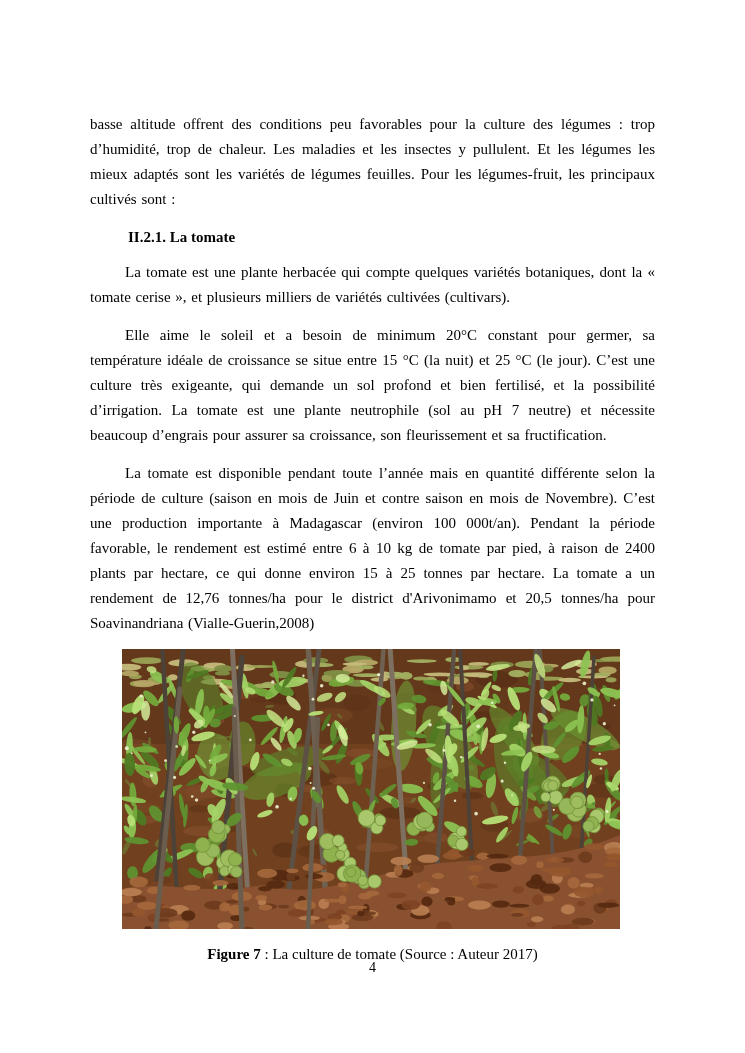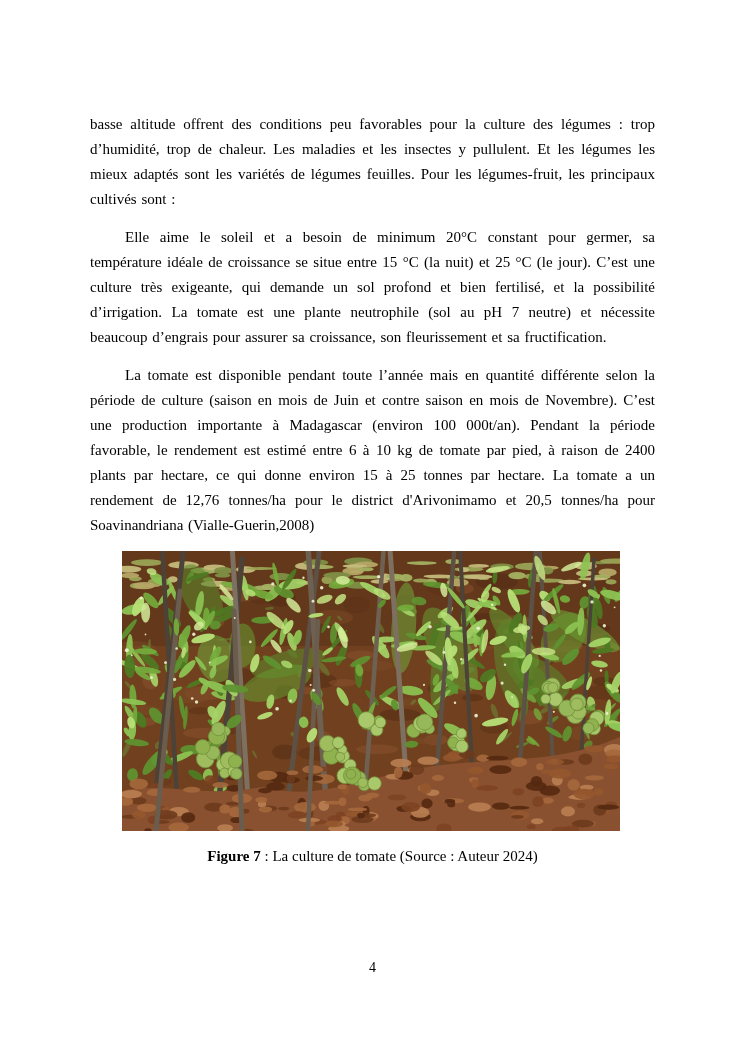--- a/index.html
+++ b/index.html
@@ -63,21 +63,23 @@
   }
 </style>
 </head>
 <body>
 
 <div class="page">
   <div class="text-block">
 
     <p class="para no-indent">basse altitude offrent des conditions peu favorables pour la culture des légumes : trop d’humidité, trop de chaleur. Les maladies et les insectes y pullulent. Et les légumes les mieux adaptés sont les variétés de légumes feuilles. Pour les légumes-fruit, les principaux cultivés sont :</p>
 
-
+    <h3 class="heading">II.2.1. La tomate</h3>
+
+    <p class="para">La tomate est une plante herbacée qui compte quelques variétés botaniques, dont la « tomate cerise », et plusieurs milliers de variétés cultivées (cultivars).</p>
 
     <p class="para">Elle aime le soleil et a besoin de minimum 20°C constant pour germer, sa température idéale de croissance se situe entre 15 °C (la nuit) et 25 °C (le jour). C’est une culture très exigeante, qui demande un sol profond et bien fertilisé, et la possibilité d’irrigation. La tomate est une plante neutrophile (sol au pH 7 neutre) et nécessite beaucoup d’engrais pour assurer sa croissance, son fleurissement et sa fructification.</p>
 
     <p class="para">La tomate est disponible pendant toute l’année mais en quantité différente selon la période de culture (saison en mois de Juin et contre saison en mois de Novembre). C’est une production importante à Madagascar (environ 100 000t/an). Pendant la période favorable, le rendement est estimé entre 6 à 10 kg de tomate par pied, à raison de 2400 plants par hectare, ce qui donne environ 15 à 25 tonnes par hectare. La tomate a un rendement de 12,76 tonnes/ha pour le district d'Arivonimamo et 20,5 tonnes/ha pour Soavinandriana (Vialle-Guerin,2008)</p>
 
     <figure class="figure">
       <div class="photo">
         <svg id="field-svg" viewBox="0 0 498 280" width="498" height="280" preserveAspectRatio="none">
             <rect x="0" y="0" width="498" height="280" fill="#71411f"></rect>
             <rect x="0" y="0" width="498" height="95" fill="#64381b"></rect>
@@ -819,20 +821,20 @@
             <ellipse cx="420.68175645888016" cy="68.99576238356136" rx="6.632928514511258" ry="3.446747881310757" fill="#c4e382" opacity="0.85" transform="rotate(46 420.68175645888016 68.99576238356136)"></ellipse>
             <ellipse cx="202.6537919851521" cy="48.305515929409786" rx="8.287537819973695" ry="3.7650553682027903" fill="#c4e382" opacity="0.85" transform="rotate(160 202.6537919851521 48.305515929409786)"></ellipse>
             <ellipse cx="23.630537129594515" cy="61.63573285251458" rx="10.10977454214336" ry="4.493985132308663" fill="#d4ec9a" opacity="0.85" transform="rotate(90 23.630537129594515 61.63573285251458)"></ellipse>
             <ellipse cx="399.6174165230406" cy="78.1659941441994" rx="8.727287582799129" ry="3.4132617322385883" fill="#c4e382" opacity="0.85" transform="rotate(169 399.6174165230406 78.1659941441994)"></ellipse>
             <ellipse cx="260.19453646260735" cy="43.00202670507322" rx="9.35333330589657" ry="4.022781482220424" fill="#b7e076" opacity="0.85" transform="rotate(30 260.19453646260735 43.00202670507322)"></ellipse>
             <ellipse cx="29.602678614298515" cy="20.583390613629845" rx="5.004062570635288" ry="3.337402263970489" fill="#c4e382" opacity="0.85" transform="rotate(13 29.602678614298515 20.583390613629845)"></ellipse>
             <ellipse cx="426.3963978648152" cy="56.42946110053869" rx="9.256792392820858" ry="4.4718048237001575" fill="#d4ec9a" opacity="0.85" transform="rotate(40 426.3963978648152 56.42946110053869)"></ellipse>
           </svg>
       </div>
       <figcaption class="caption">
-        <strong>Figure 7</strong><span> : La culture de tomate (Source : Auteur 2024)</span>
+        <strong>Figure 7</strong><span> : La culture de tomate (Source : Auteur 2017)</span>
       </figcaption>
     </figure>
 
   </div>
 
   <div class="page-number">4</div>
 </div>
 
 </body></html>

